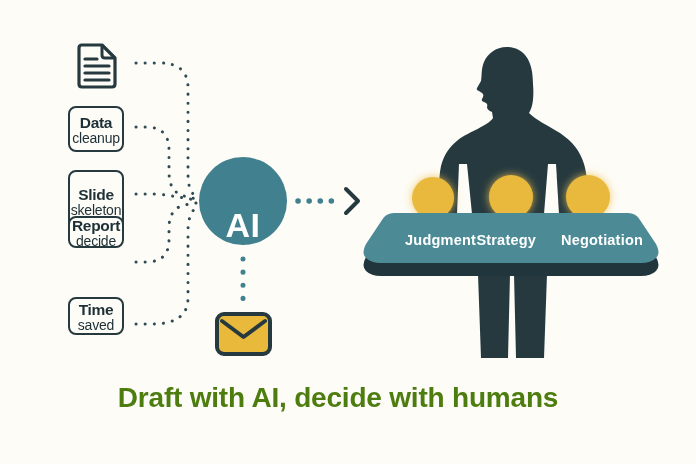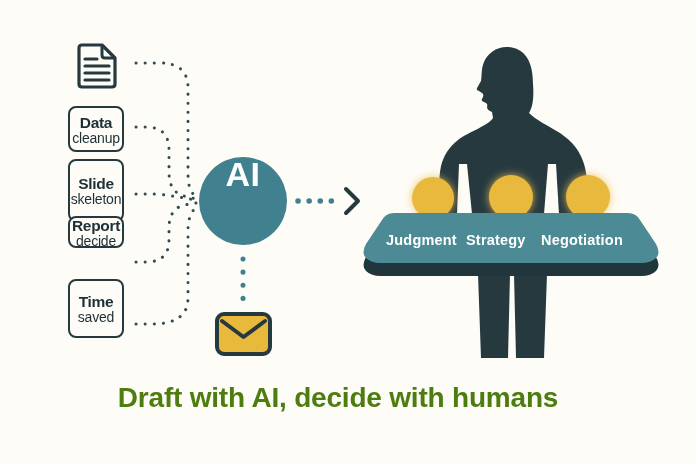--- a/index.html
+++ b/index.html
@@ -24,27 +24,27 @@
     border:2.5px solid var(--ink);border-radius:8px;
     background:var(--background);
     display:flex;flex-direction:column;align-items:center;justify-content:center;
     color:var(--text-dark);text-align:center;box-sizing:border-box;
   }
   .src-line1{font-size:15.5px;font-weight:700;line-height:17px;letter-spacing:-0.3px;}
   .src-line2{font-size:14px;font-weight:500;line-height:14px;letter-spacing:-0.2px;}
   
   .ai-circle{
     position:absolute;left:199px;top:157px;width:88px;height:88px;border-radius:50%;
-    background:var(--teal);display:flex;align-items:flex-start;justify-content:center;
+    background:var(--teal);display:flex;align-items:flex-end;justify-content:center;
   }
   .ai-label{color:#FFFFFF;font-size:34px;font-weight:700;letter-spacing:0.5px;margin-top:-2px;}
   
   .table-label{
     position:absolute;top:231px;height:18px;line-height:18px;
-    color:#FFFFFF;font-size:14.5px;font-weight:600;text-align:left;letter-spacing:0.2px;
+    color:#FFFFFF;font-size:14.5px;font-weight:600;text-align:right;letter-spacing:0.2px;
   }
   
   .caption{
     position:absolute;left:0;top:382px;width:676px;text-align:center;
     color:#4d7c0f;font-size:28px;font-weight:700;letter-spacing:-0.2px;
   }
   
   .fill-ink{fill:var(--ink);}
   .fill-bg{fill:var(--background);}
   .fill-yellow{fill:var(--yellow);}
@@ -81,29 +81,29 @@
     <line x1="17" y1="28" x2="41" y2="28"></line>
     <line x1="17" y1="35" x2="41" y2="35"></line>
     <line x1="17" y1="42" x2="41" y2="42"></line>
   </g>
 </svg>
 
 <div class="src-box" style="top:106px;height:46px">
   <div class="src-line1">Data</div>
   <div class="src-line2">cleanup</div>
 </div>
-<div class="src-box" style="top:159px;height:63px">
+<div class="src-box" style="top:170px;height:63px">
   <div class="src-line1">Slide</div>
   <div class="src-line2">skeleton</div>
 </div>
 <div class="src-box" style="top:216px;height:32px">
   <div class="src-line1">Report</div>
   <div class="src-line2">decide</div>
 </div>
-<div class="src-box" style="top:279px;height:59px">
+<div class="src-box" style="top:297px;height:38px">
   <div class="src-line1">Time</div>
   <div class="src-line2">saved</div>
 </div>
 
 <div class="ai-circle">
   <span class="ai-label">AI</span>
 </div>
 
 <svg class="abs" style="left:213px;top:310px" width="60" height="48" viewBox="0 0 60 48">
   <rect class="stroke-yellow-fill" x="4" y="4" width="53" height="40" rx="7" stroke-width="4"></rect>

